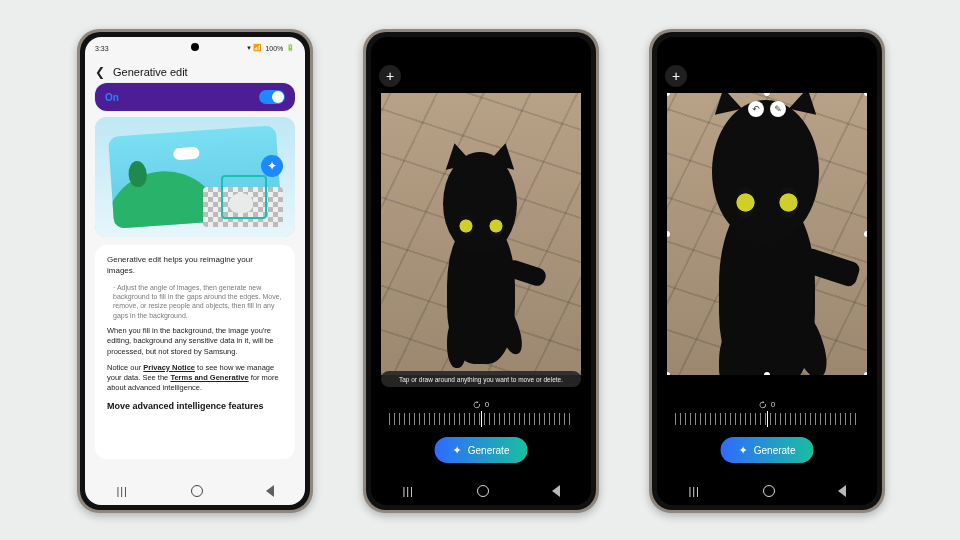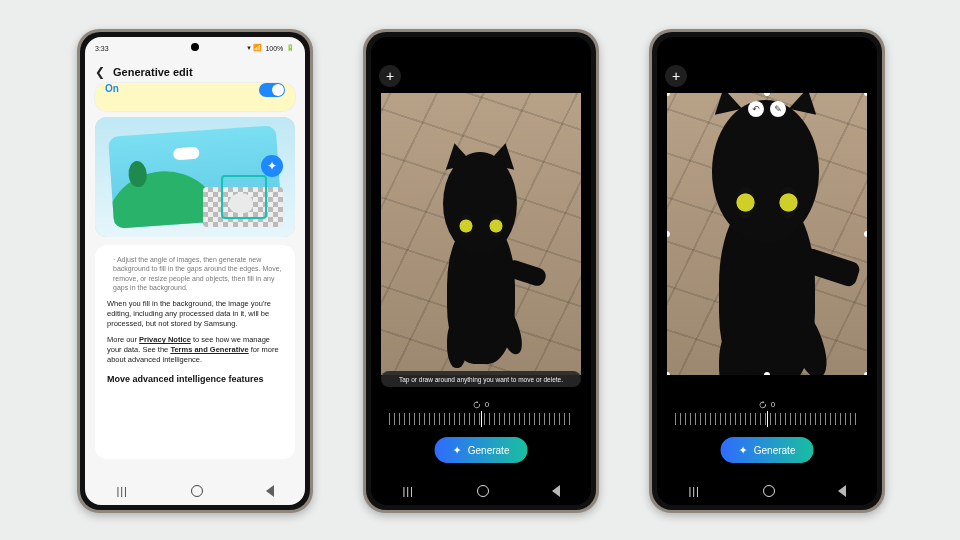--- a/index.html
+++ b/index.html
@@ -24,22 +24,22 @@
   .phone .bezel{position:absolute;inset:3px;border-radius:20px;background:var(--phone-inner);}
   .phone .screen{position:absolute;inset:8px;border-radius:16px;overflow:hidden;}
   .camera{position:absolute;left:50%;top:14px;width:8px;height:8px;border-radius:50%;background:#000;transform:translateX(-50%);z-index:3;}
   
   .p1 .screen{background:var(--light);}
   .p1 .camlight{background:#000;}
   .statusbar{position:absolute;top:0;left:0;right:0;height:22px;display:flex;align-items:center;justify-content:space-between;padding:0 10px;font-size:7px;color:#222;}
   .statusbar .right{display:flex;gap:3px;align-items:center;}
   .titlebar{position:absolute;top:24px;left:0;right:0;display:flex;align-items:center;gap:8px;padding:4px 10px;}
   .backarrow{font-size:12px;color:#222;cursor:pointer;}
-  .title{font-size:11px;font-weight:700;color:#111;}
-  .onrow{position:absolute;top:46px;left:10px;right:10px;height:28px;background:#fef9c3;border-radius:12px;display:flex;justify-content:space-between;padding:0 10px;box-shadow:0 0 0 1px rgba(0,0,0,.03);}
+  .title{font-size:11px;font-weight:400;color:#111;}
+  .onrow{position:absolute;top:46px;left:10px;right:10px;height:28px;background:#4c1d95;border-radius:12px;display:flex;align-items:center;justify-content:space-between;padding:0 10px;box-shadow:0 0 0 1px rgba(0,0,0,.03);}
   .onrow .lbl{color:var(--blue);font-weight:600;font-size:10px;}
   .switch{width:26px;height:14px;border-radius:8px;background:var(--blue);position:relative;}
   .switch::after{content:"";position:absolute;right:1px;top:1px;width:12px;height:12px;border-radius:50%;background:#fff;}
   .illus{position:absolute;top:80px;left:10px;right:10px;height:120px;border-radius:12px;overflow:hidden;background:#cfd2cf;}
   .illus .sky{position:absolute;inset:0;background:linear-gradient(#bfe8f5,#e6f6fb);}
   .illus .card{position:absolute;left:16px;top:14px;right:16px;bottom:14px;border-radius:10px;transform:rotate(-4deg);background:linear-gradient(#7bdff2, #5fc9e6);overflow:hidden;}
   .illus .hill{position:absolute;left:-10px;bottom:-6px;width:120px;height:60px;border-radius:60px 60px 0 0;background:#29b36a;}
   .illus .tree{position:absolute;left:18px;top:26px;width:18px;height:26px;background:#1e8a4e;border-radius:50% 50% 45% 45%;}
   .illus .cloud{position:absolute;left:64px;top:16px;width:26px;height:12px;background:#fff;border-radius:8px;}
   .illus .chk{position:absolute;right:12px;bottom:10px;width:80px;height:40px;background:repeating-conic-gradient(#bbb 0 25%,#eee 0 50%) 0 0/10px 10px;border-radius:4px;}
@@ -134,24 +134,25 @@
           <div class="hill"></div>
           <div class="tree"></div>
           <div class="cloud"></div>
         </div>
         <div class="chk"></div>
         <div class="dog"></div>
         <div class="star">✦</div>
       </div>
 
       <div class="desc">
+        <div class="lead">Generative edit helps you reimagine your images.</div>
         <div class="mid">· Adjust the angle of images, then generate new background to fill in the gaps around the edges. Move, remove, or resize people and objects, then fill in any gaps in the background.</div>
-        <div class="para">When you fill in the background, the image you're editing, including any processed data in it, will be processed, but not stored by Samsung.</div>
+        <div class="para">When you fill in the background, the image you're editing, background any sensitive data in it, will be processed, but not stored by Samsung.</div>
         <div class="para">
-          <span>More our </span>
+          <span>Notice our </span>
           <span class="link">Privacy Notice</span>
           <span> to see how we manage your data. See the </span>
           <span class="link">Terms and Generative</span>
           <span> for more about advanced intelligence.</span>
         </div>
         <div class="more">Move advanced intelligence features</div>
       </div>
 
       <div class="navbar nav-light">
         <span class="navbtn" style="letter-spacing:1px;">|||</span>

